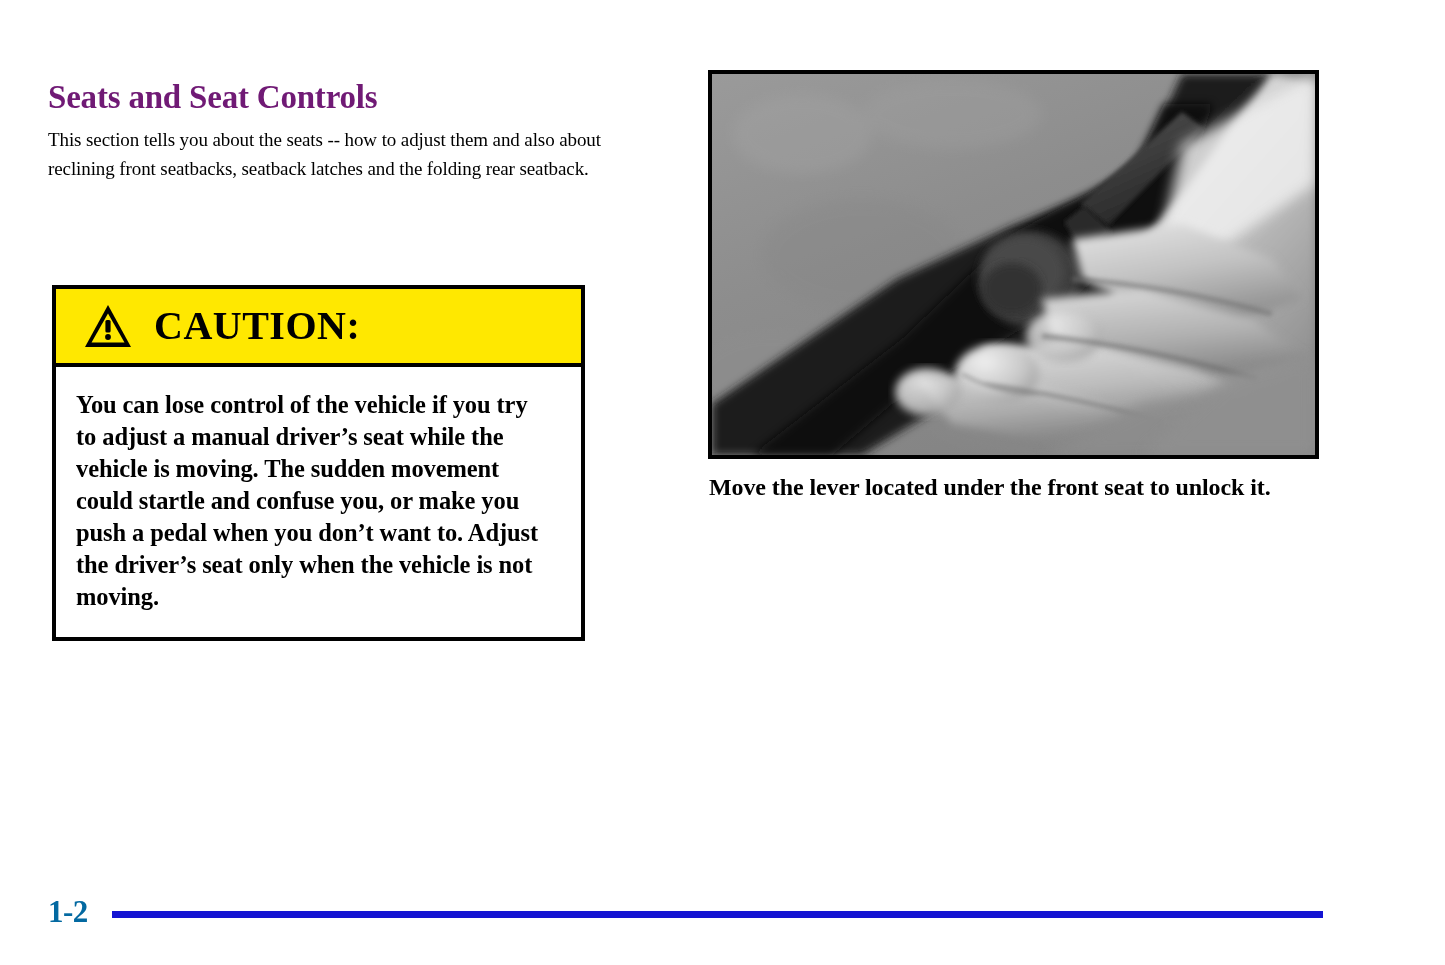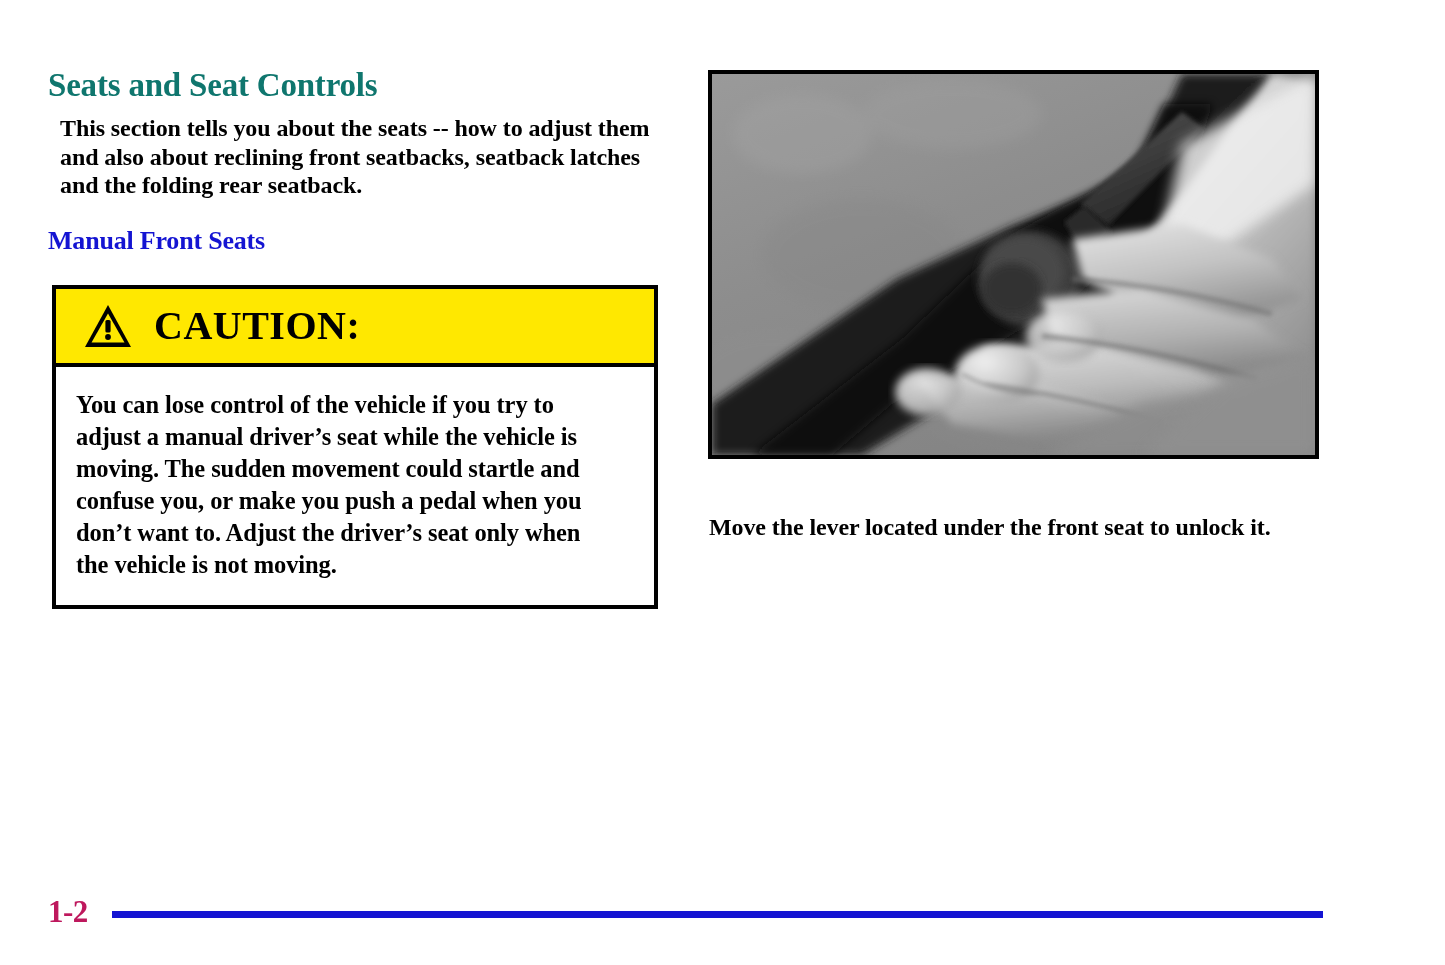--- a/index.html
+++ b/index.html
@@ -25,52 +25,52 @@
 
   
   .col-left {
     position: absolute;
     left: 48px;
     top: 62px;
     width: 615px;
   }
 
   .section-title {
-    color: #0f766e;
+    color: #701a75;
     font-weight: bold;
     font-size: 33px;
     line-height: 38px;
     letter-spacing: -0.2px;
-    margin: 4px 0 10px 0;
+    margin: 16px 0 10px 0;
     white-space: nowrap;
   }
 
   .body-para {
-    font-weight: bold;
-    font-size: 24px;
+    font-weight: normal;
+    font-size: 19px;
     line-height: 28.5px;
-    margin: 0 0 0 12px;
+    margin: 0 0 0 0;
     letter-spacing: -0.1px;
   }
 
   .sub-title {
     color: #1414d2;
     font-weight: bold;
     font-size: 26px;
     line-height: 30px;
     margin: 26px 0 20px 0;
     letter-spacing: -0.2px;
   }
 
   
   .caution-box {
     position: absolute;
     left: 52px;
     top: 285px;
-    width: 606px;
+    width: 533px;
     border: 4px solid #000000;
     box-sizing: border-box;
     background: #ffffff;
   }
   .caution-header {
     background: #ffe800;
     border-bottom: 4px solid #000000;
     height: 78px;
     display: flex;
     align-items: center;
@@ -113,21 +113,21 @@
     border: 4px solid #000000;
     box-sizing: border-box;
     background: #8b8b8b;
     overflow: hidden;
   }
   .photo-svg { display: block; width: 100%; height: 100%; }
 
   .col-right {
     position: absolute;
     left: 709px;
-    top: 512px;
+    top: 472px;
     width: 614px;
   }
   .right-para {
     font-weight: bold;
     font-size: 24px;
     line-height: 30px;
     letter-spacing: -0.1px;
     margin: 0;
   }
   .right-para + .right-para { margin-top: 15px; }
@@ -136,21 +136,21 @@
   .footer {
     position: absolute;
     left: 48px;
     top: 888px;
     width: 1275px;
     height: 46px;
     display: flex;
     align-items: center;
   }
   .page-number {
-    color: #be185d;
+    color: #0369a1;
     font-weight: bold;
     font-size: 31px;
     line-height: 31px;
     letter-spacing: -0.5px;
     flex: none;
   }
   .footer-rule {
     flex: 1;
     height: 7px;
     background: #1414d2;
@@ -161,21 +161,20 @@
 </head>
 <body>
 
 <div class="page">
 
   <div class="col-left">
     <h1 class="section-title">Seats and Seat Controls</h1>
 
     <p class="body-para">This section tells you about the seats -- how to adjust them and also about reclining front seatbacks, seatback latches and the folding rear seatback.</p>
 
-    <h2 class="sub-title">Manual Front Seats</h2>
   </div>
 
   <div class="caution-box">
     <div class="caution-header">
       <svg class="warning-triangle" viewBox="0 0 48 44">
         <path d="M24 1 L47 43 L1 43 Z" fill="#000000"></path>
         <path d="M24 9.5 L40.5 38.5 L7.5 38.5 Z" fill="#ffe800"></path>
         <rect x="21.4" y="16" width="5.2" height="12.5" rx="1.6" fill="#000000"></rect>
         <circle cx="24" cy="33" r="2.9" fill="#000000"></circle>
       </svg>

